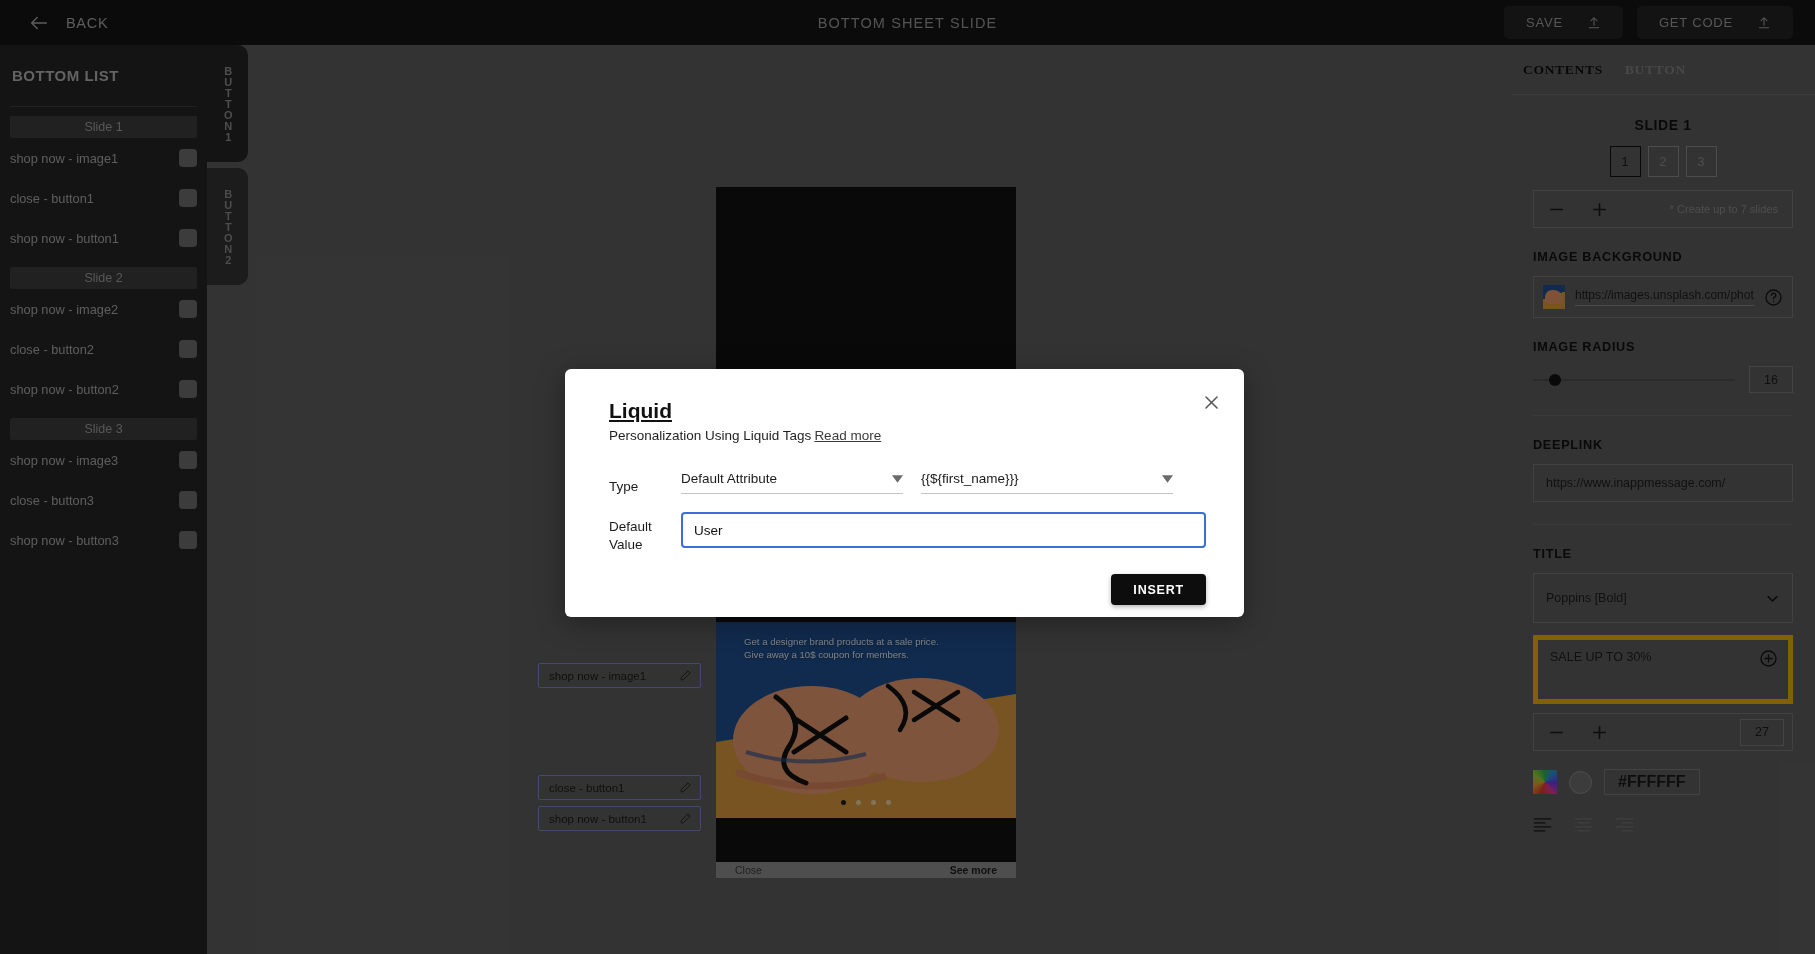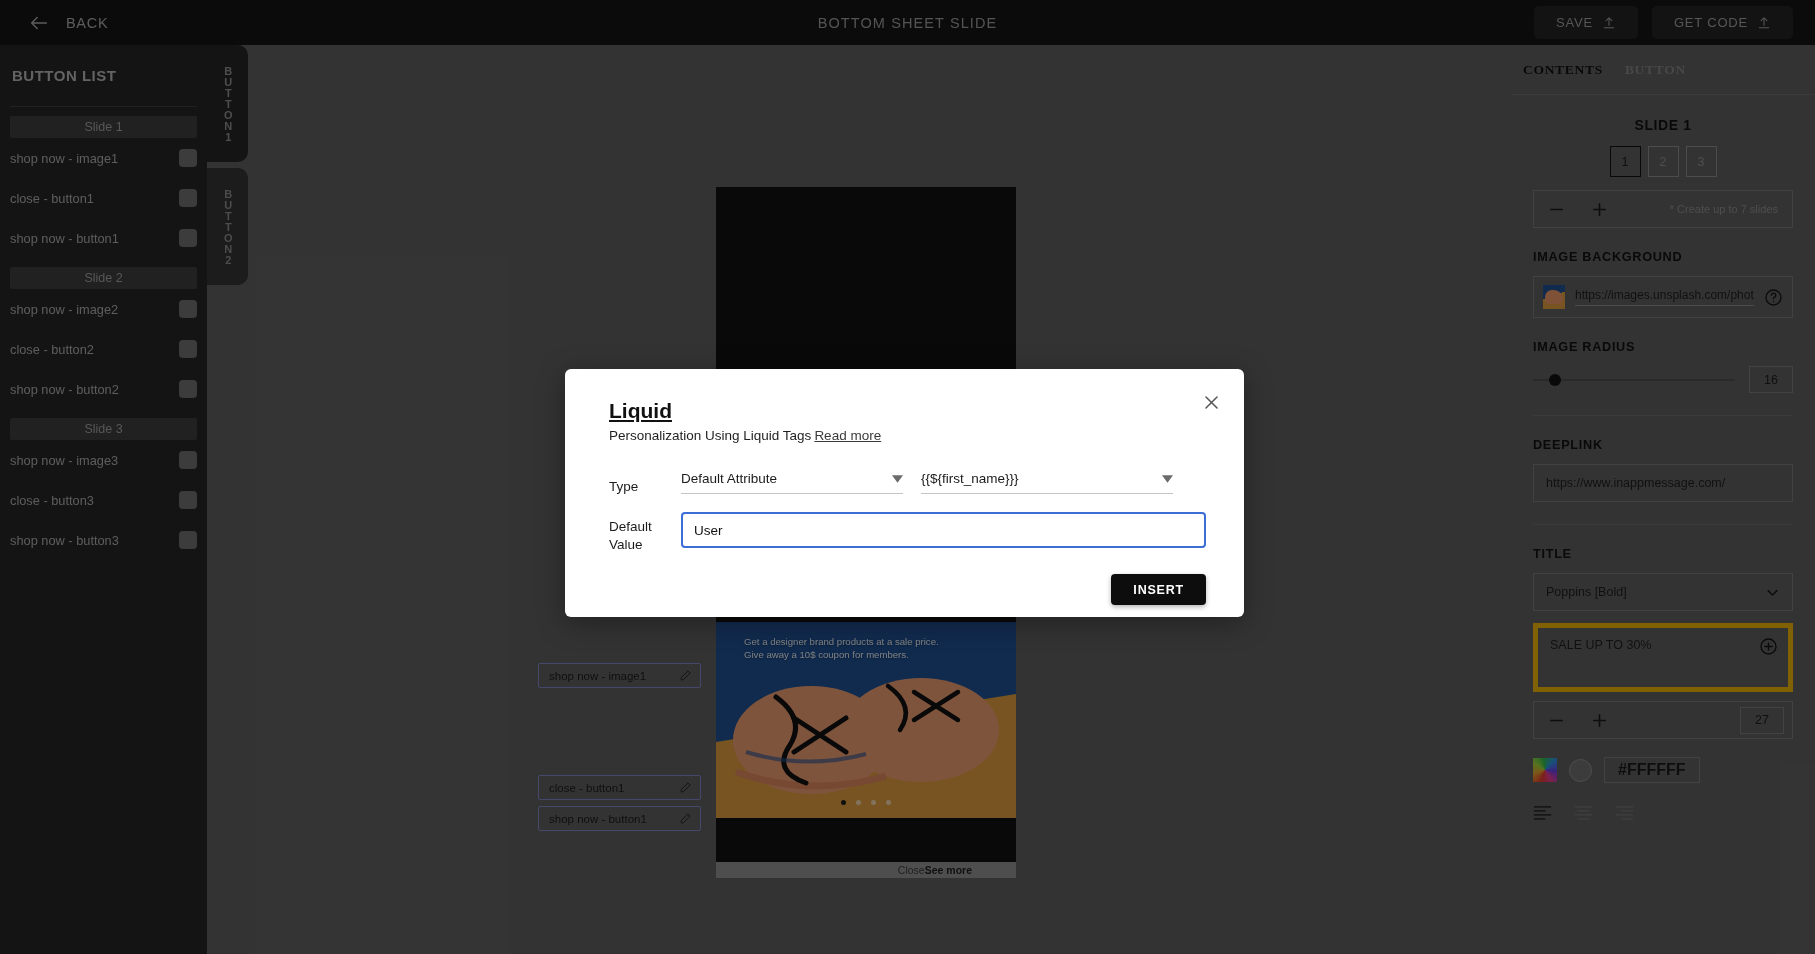--- a/index.html
+++ b/index.html
@@ -29,21 +29,21 @@
     position: absolute; left: 0; right: 0; text-align: center;
     color: #9a9a9a; font-size: 14.5px; letter-spacing: 1.1px;
   }
   .topbar-actions {
     position: absolute; right: 22px; top: 6px;
     display: flex; gap: 14px;
   }
   .tb-btn {
     background: #242424; border-radius: 5px;
     height: 33px; padding: 0 22px;
-    display: flex; align-items: center; gap: 9px;
+    display: flex; align-items: center; gap: 24px;
     color: #9d9d9d; font-size: 13px; letter-spacing: .8px;
     cursor: pointer; border: none;
   }
   .upload-ico { width: 14px; height: 14px; display: block; }
 
   
   .leftpanel {
     position: absolute; left: 0; top: 45px; width: 207px; height: 909px;
     background: #262626;
   }
@@ -110,22 +110,22 @@
     text-shadow: 0 1px 2px rgba(0,0,0,.35);
   }
   .dots {
     position: absolute; left: 0; right: 0; bottom: 13px;
     display: flex; justify-content: center; gap: 10px;
   }
   .dot { width: 5px; height: 5px; border-radius: 50%; background: rgba(255,255,255,.55); }
   .dot.active { background: #1c1c1c; }
   .phone-footer {
     flex: 1; background: #8f8f8f;
-    display: flex; align-items: center; justify-content: flex-end;
-    padding: 0 44px;
+    display: flex; align-items: center; justify-content: space-between;
+    padding: 0 19px;
     margin-top: 44px;
   }
   .footer-btn { font-size: 10.5px; color: #3a3a3a; cursor: pointer; }
   .footer-btn.strong { color: #1d1d1d; font-weight: bold; }
 
   
   .badge {
     position: absolute; height: 25px; width: 163px;
     background: #5e5e5e; border: 1px solid #7d85c4;
     border-radius: 2px;
@@ -209,21 +209,21 @@
     display: flex; align-items: center; justify-content: center;
     font-size: 12.5px; color: #1c1c1c;
   }
   .rp-hr { height: 1px; background: #6c6c6c; margin: 22px 0 0 0; }
   .plain-box {
     border: 1px solid #777; height: 38px;
     display: flex; align-items: center; padding: 0 12px;
     font-size: 12.5px; color: #1e1e1e;
   }
   .select-box {
-    border: 1px solid #777; height: 38px;
+    border: 1px solid #777; height: 50px;
     display: flex; align-items: center; justify-content: space-between;
     padding: 12px 12px; font-size: 12.5px; color: #1e1e1e; cursor: pointer;
   }
   .chev { width: 15px; height: 15px; display: block; }
   .textarea-box {
     border: 5px solid #eab308; height: 69px; margin-top: 12px;
     padding: 10px 12px; position: relative;
     font-size: 12.5px; color: #1e1e1e;
   }
   .plus-circ { position: absolute; right: 10px; top: 9px; width: 19px; height: 19px; cursor: pointer; }
@@ -333,21 +333,21 @@
         <span>
           <svg class="upload-ico" viewBox="0 0 24 24" fill="none" stroke="#9d9d9d" stroke-width="1.8">
             <path d="M12 16V3M12 3l-5 5M12 3l5 5M4 20h16" stroke-linecap="round" stroke-linejoin="round"></path>
           </svg>
         </span>
       </button>
     </div>
   </div>
 
   <div class="leftpanel">
-    <div class="lp-title">BUTTON LIST</div>
+    <div class="lp-title">BOTTOM LIST</div>
     <div class="lp-divider"></div>
 
     <div class="slide-header">Slide 1</div>
     <div class="btn-row">
       <span class="btn-row-label">shop now - image1</span>
       <span class="btn-row-swatch"></span>
     </div>
     <div class="btn-row">
       <span class="btn-row-label">close - button1</span>
       <span class="btn-row-swatch"></span>

